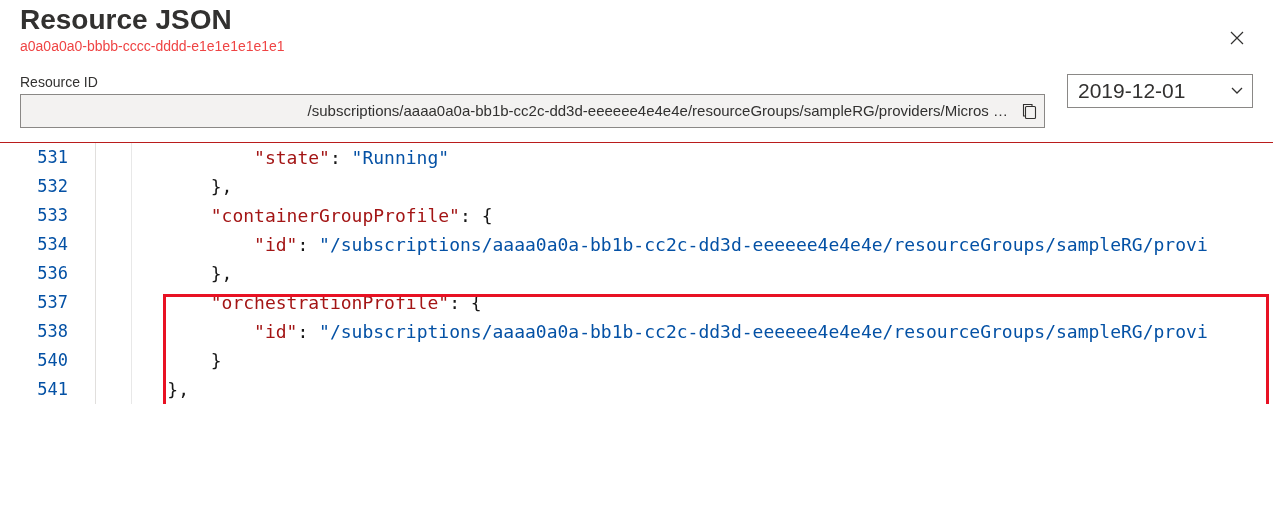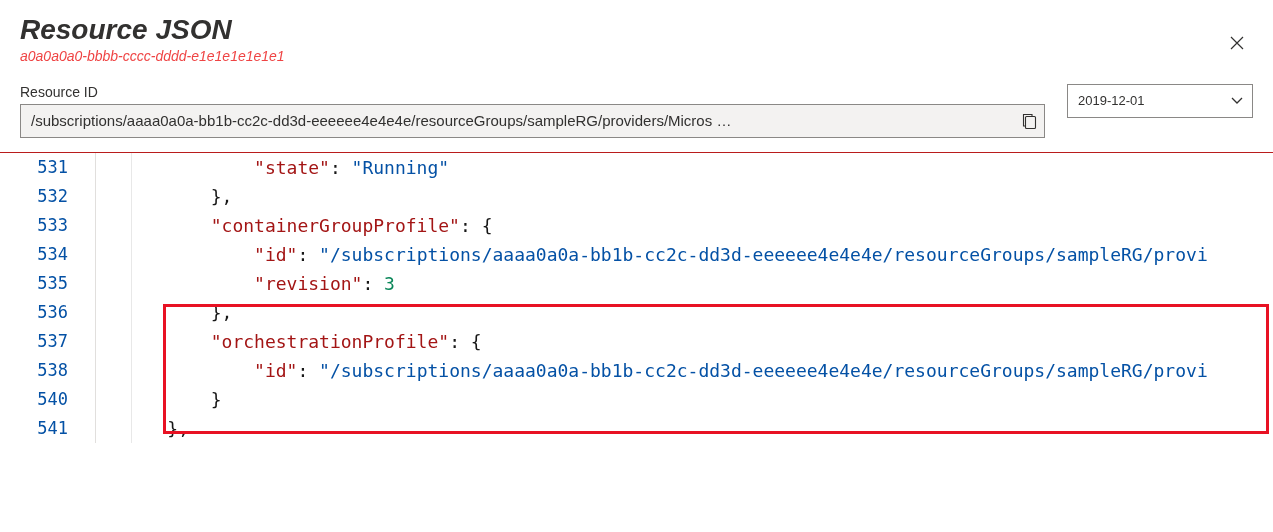--- a/index.html
+++ b/index.html
@@ -10,23 +10,22 @@
     background: #ffffff;
     color: #323130;
     width: 1273px;
     overflow: hidden;
   }
   .panel {
     padding: 0 20px;
   }
   .header {
     display: flex;
-    align-items: center;
-    padding-top: 14px;
-    font-style: italic;
+    align-items: flex-end;
+    padding-top: 4px;
   }
   .header-left { flex: 1; }
   h1 {
     font-size: 28px;
     font-weight: 600;
     margin: 0 0 2px 0;
     color: #323130;
   }
   .subtitle {
     font-size: 14px;
@@ -81,21 +80,21 @@
   .select-wrap {
     position: relative;
     width: 186px;
   }
   .select-field {
     width: 100%;
     height: 34px;
     border: 1px solid #8a8886;
     background: #ffffff;
     padding: 0 30px 0 10px;
-    font-size: 13px;
+    font-size: 21px;
     line-height: 32px;
     cursor: pointer;
   }
   .chevron {
     position: absolute;
     right: 10px; top: 50%;
     transform: translateY(-50%);
     pointer-events: none;
   }
   .code-area {
@@ -165,21 +164,21 @@
     <div class="close-btn">
       <svg width="14" height="14" viewBox="0 0 14 14">
           <path d="M1 1 L13 13 M13 1 L1 13" stroke="#323130" stroke-width="1.2" fill="none"></path>
         </svg>
     </div>
   </div>
 
   <div class="form-row">
     <div class="form-col resource-id-wrap">
       <div class="form-label">Resource ID</div>
-      <div style="position:relative;">
+      <div style="position:relative;text-align:right;">
         <div class="resource-id-field">/subscriptions/aaaa0a0a-bb1b-cc2c-dd3d-eeeeee4e4e4e/resourceGroups/sampleRG/providers/Micros …</div>
         <div class="copy-btn">
           <svg width="15" height="17" viewBox="0 0 15 17">
             <rect x="3.5" y="3.5" width="10" height="12" rx="1" fill="none" stroke="#323130" stroke-width="1.1"></rect>
             <path d="M3.5 13 H1.5 V1.5 H10 V3.5" fill="none" stroke="#323130" stroke-width="1.1"></path>
           </svg>
         </div>
       </div>
     </div>
     <div class="form-col">
@@ -194,21 +193,20 @@
 </div>
 
 <div class="code-area">
   <div class="gutter-border"></div>
   <div class="indent-guide ig1"></div>
   <div class="code-lines" id="code-lines">
       <div class="line"><span class="lineno">531</span><span class="code">            <span class="k-key">"state"</span><span>: </span><span class="k-str">"Running"</span></span></div>
       <div class="line"><span class="lineno">532</span><span class="code">        <span>},</span></span></div>
       <div class="line"><span class="lineno">533</span><span class="code">        <span class="k-key">"containerGroupProfile"</span><span>: {</span></span></div>
       <div class="line"><span class="lineno">534</span><span class="code">            <span class="k-key">"id"</span><span>: </span><span class="k-str">"/subscriptions/aaaa0a0a-bb1b-cc2c-dd3d-eeeeee4e4e4e/resourceGroups/sampleRG/provi</span></span></div>
-      <div class="line"><span class="lineno">535</span><span class="code">            <span class="k-key">"revision"</span><span>: </span><span class="k-num">3</span></span></div>
       <div class="line"><span class="lineno">536</span><span class="code">        <span>},</span></span></div>
       <div class="line"><span class="lineno">537</span><span class="code">        <span class="k-key">"orchestrationProfile"</span><span>: {</span></span></div>
       <div class="line"><span class="lineno">538</span><span class="code">            <span class="k-key">"id"</span><span>: </span><span class="k-str">"/subscriptions/aaaa0a0a-bb1b-cc2c-dd3d-eeeeee4e4e4e/resourceGroups/sampleRG/provi</span></span></div>
       <div class="line"><span class="lineno">540</span><span class="code">        <span>}</span></span></div>
       <div class="line"><span class="lineno">541</span><span class="code">    <span>},</span></span></div>
     </div>
   <div class="highlight-box"></div>
 </div>
 
 </body></html>

